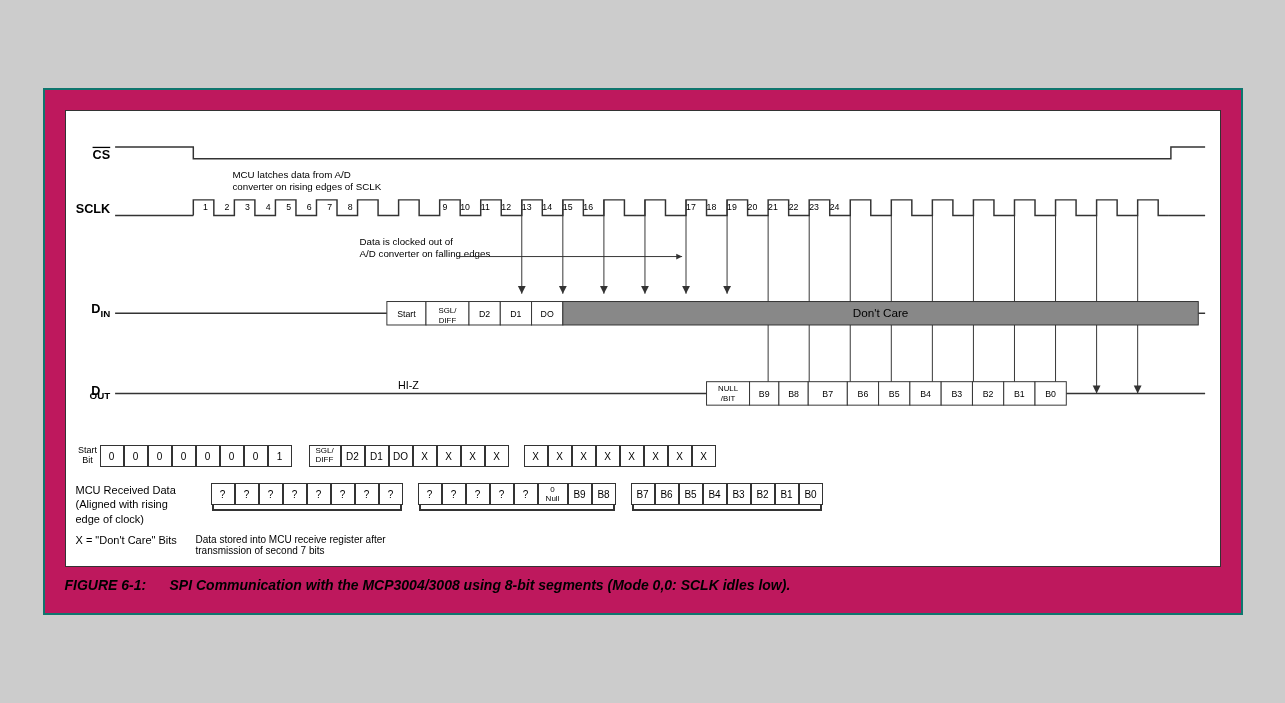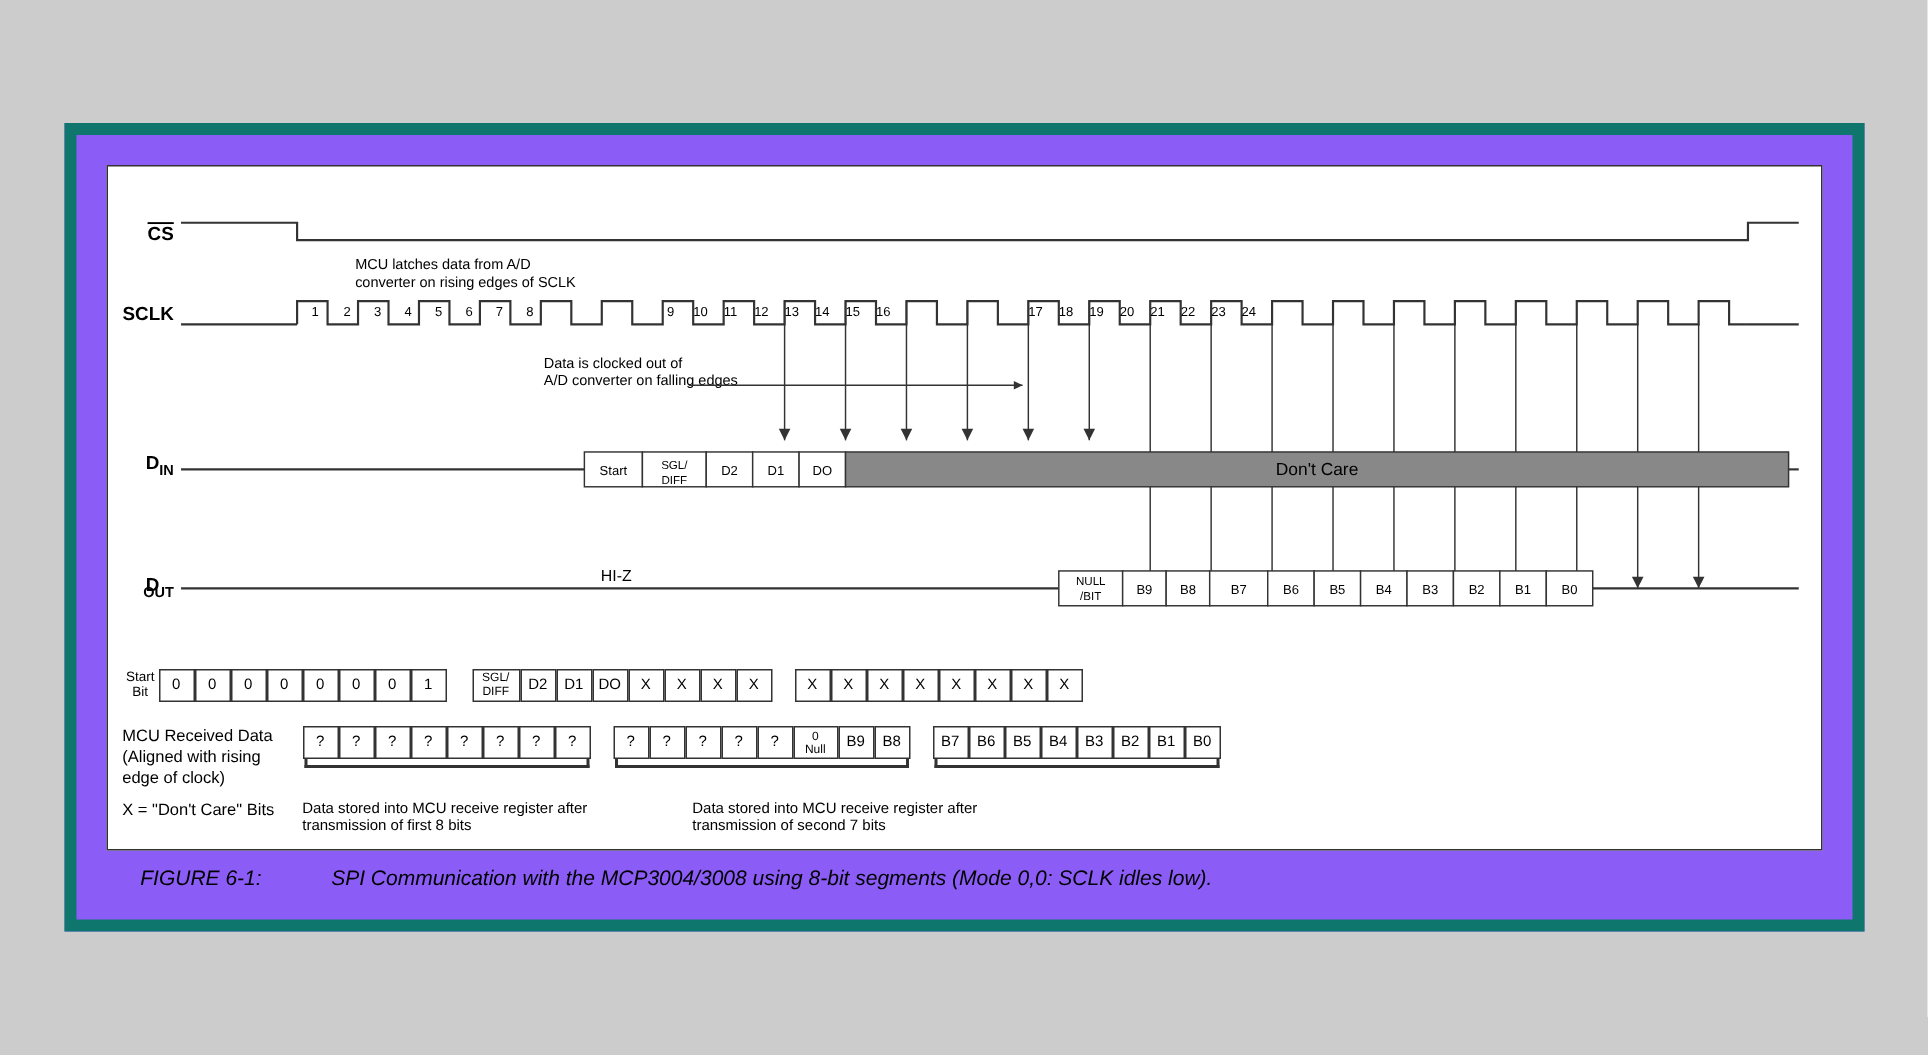--- a/index.html
+++ b/index.html
@@ -6,39 +6,38 @@
     body {
       background: #ccc;
       display: flex;
       justify-content: center;
       align-items: center;
       min-height: 100vh;
       font-family: Arial, sans-serif;
     }
     .page-container {
       width: 1200px;
-      background: #8b5cf6;
-      border: 8px solid #0f766e;
+      background: #be185d;
+      border: 2px solid #0f766e;
       padding: 20px;
     }
     .diagram-area {
       border: 1px solid #333;
       padding: 15px 10px 10px 10px;
       position: relative;
       background: white;
     }
     .caption {
       margin-top: 10px;
       font-style: italic;
       font-size: 14px;
       font-weight: bold;
     }
     .caption span {
-      font-weight: normal;
-      margin-left: 23px;
+      font-weight: bold;
     }
 
     .bottom-section {
       margin-top: 5px;
     }
 
     .mcu-row {
       display: flex;
       align-items: flex-start;
       margin-bottom: 8px;
@@ -312,21 +311,21 @@
             <div class="mcell">X</div>
             <div class="mcell">X</div>
             <div class="mcell">X</div>
             <div class="mcell">X</div>
             <div class="mcell">X</div>
             <div class="mcell">X</div>
           </div>
         </div>
       </div>
 
-      <div class="mcu-row" style="margin-top:16px;">
+      <div class="mcu-row" style="margin-top:16px;gap:15px;">
         <div class="mcu-label">
           <div>MCU Received Data (Aligned with rising edge of clock)</div>
         </div>
         <div class="mcu-cells">
           <div style="display:flex; flex-direction:column;">
             <div style="display:flex;">
               <div class="mcell">?</div>
               <div class="mcell">?</div>
               <div class="mcell">?</div>
               <div class="mcell">?</div>
@@ -374,23 +373,20 @@
 
             <div style="border-left:2px solid #333; border-right:2px solid #333; border-bottom:2px solid #333; height:6px; margin:0 1px;"></div>
           </div>
         </div>
       </div>
 
       <div class="footnote-row">
         <div class="footnote-label">X = "Don't Care" Bits</div>
         <div class="footnote-groups">
           <div style="width:200px; margin-right:60px;">
-            <div style="font-size:10px;">Data stored into MCU receive register after transmission of first 8 bits</div>
-          </div>
-          <div style="width:200px; margin-right:60px;">
             <div style="font-size:10px;">Data stored into MCU receive register after transmission of second 7 bits</div>
           </div>
         </div>
       </div>
 
     </div>
 
   </div>
 
   <div class="caption">

